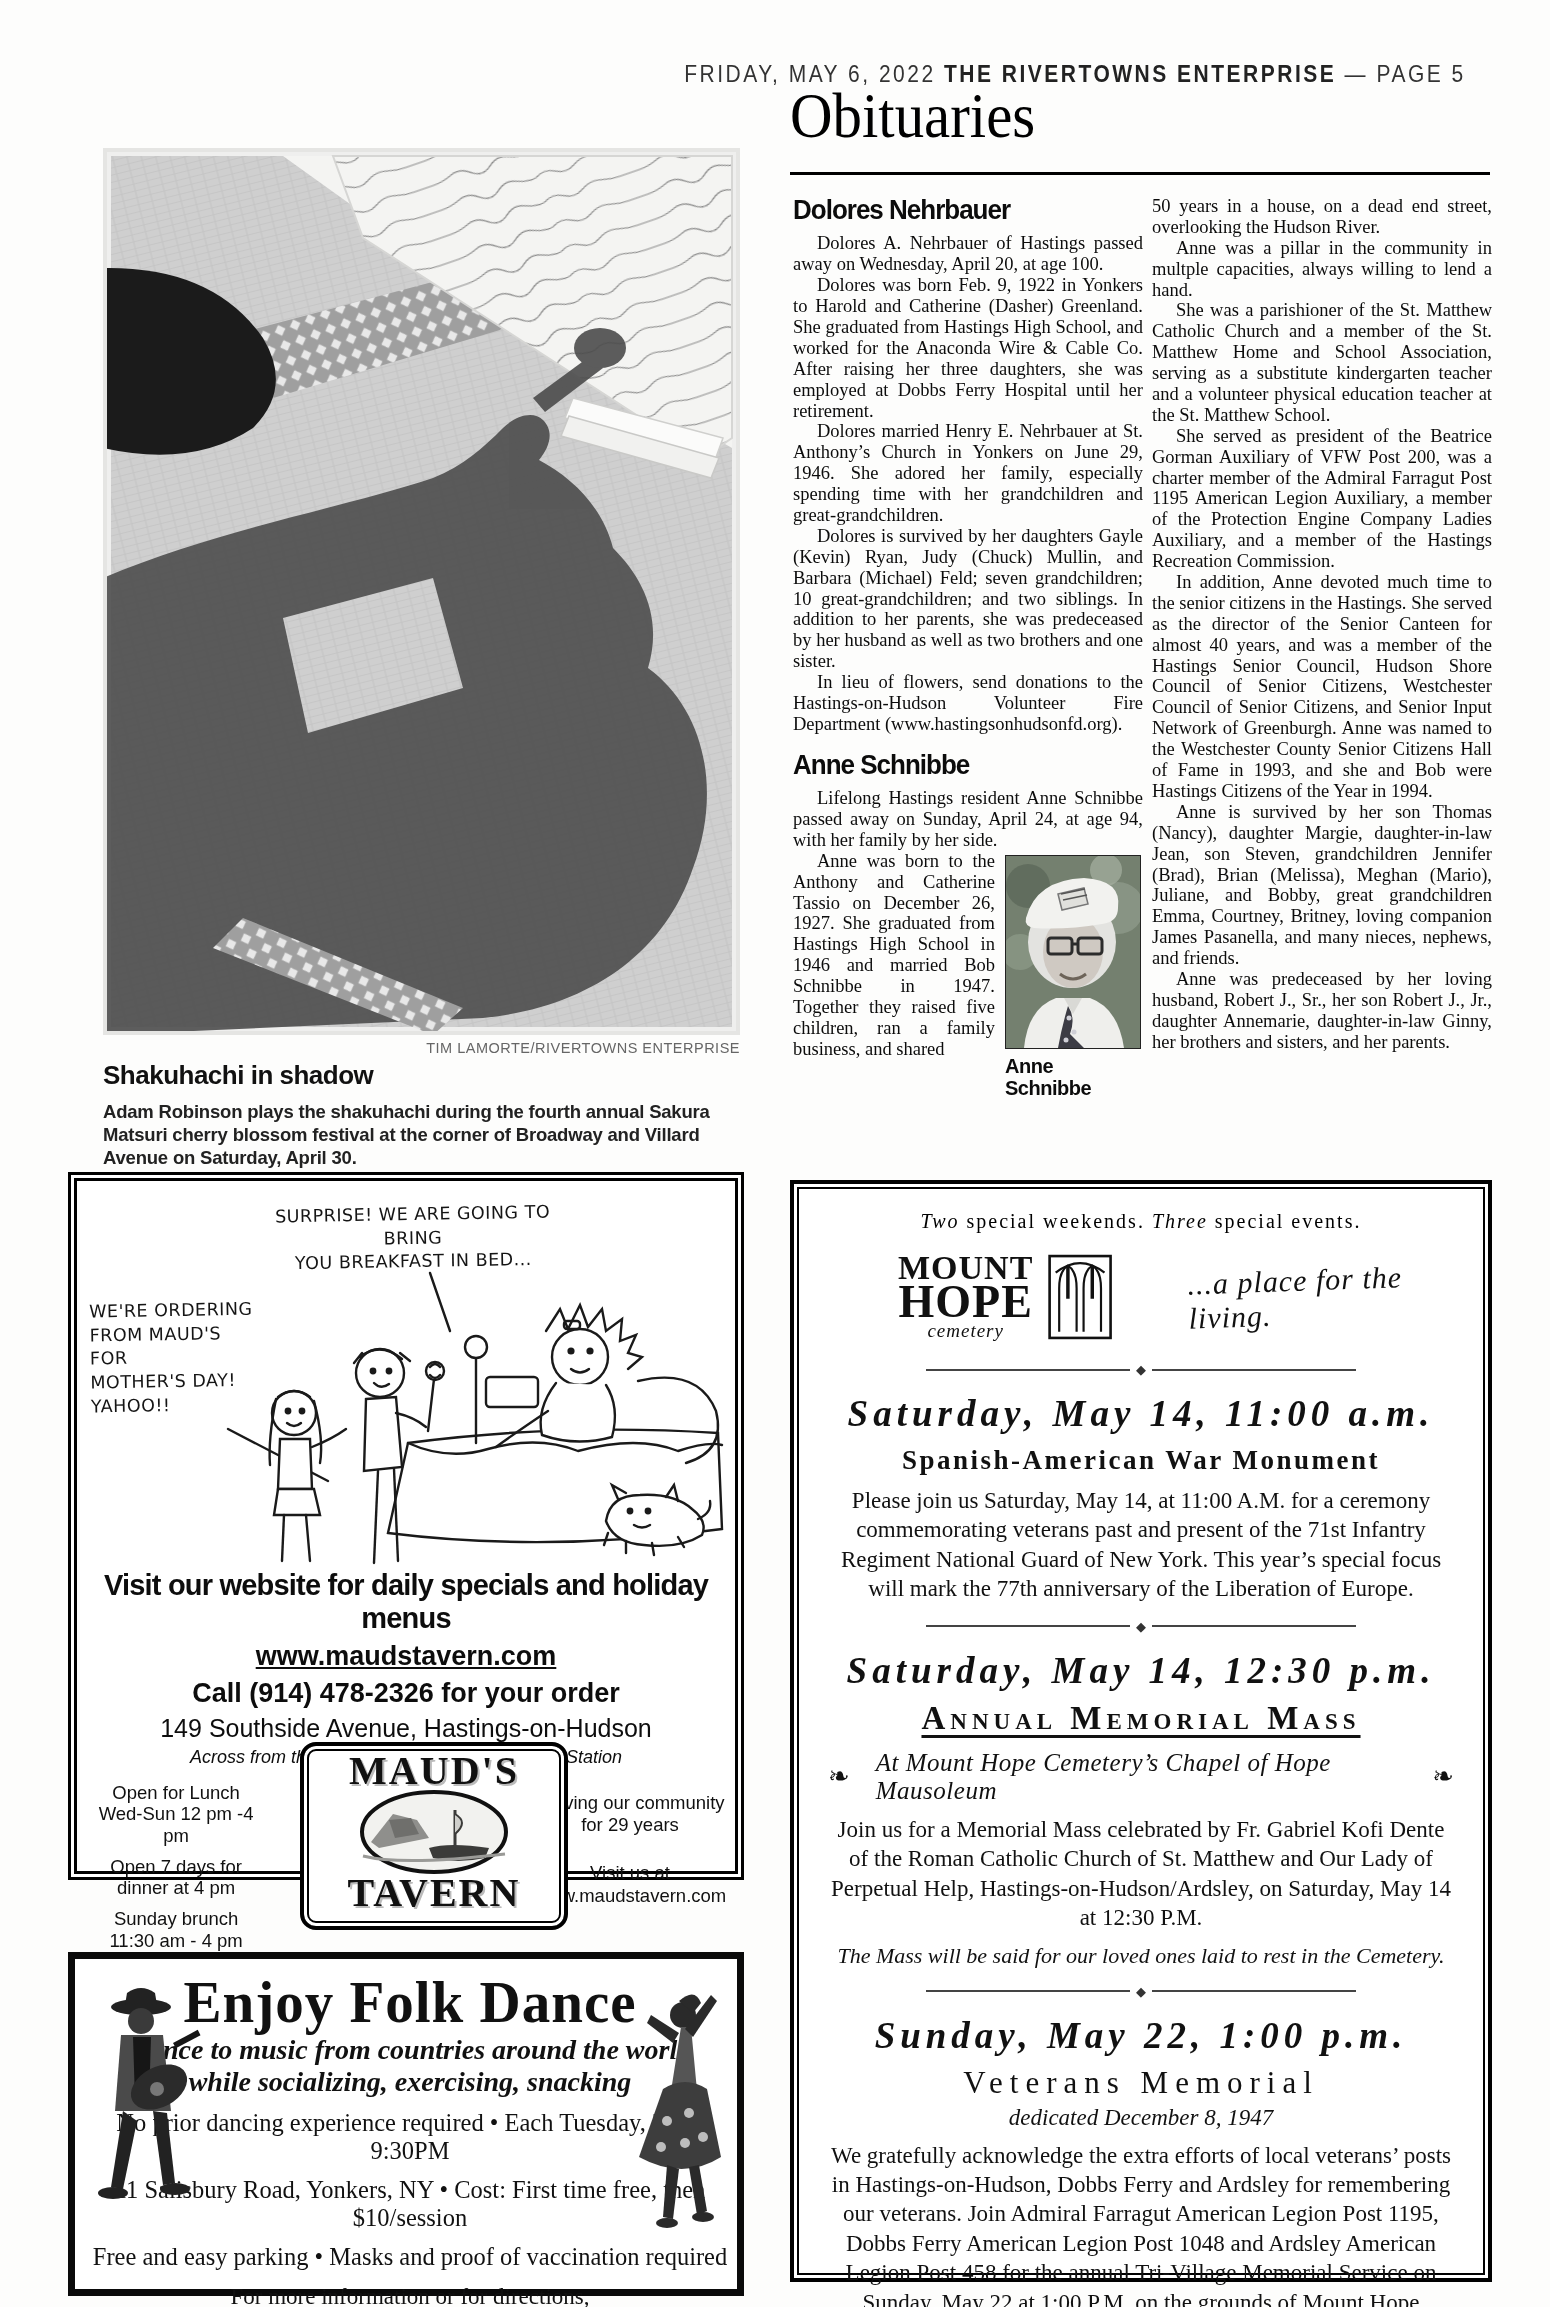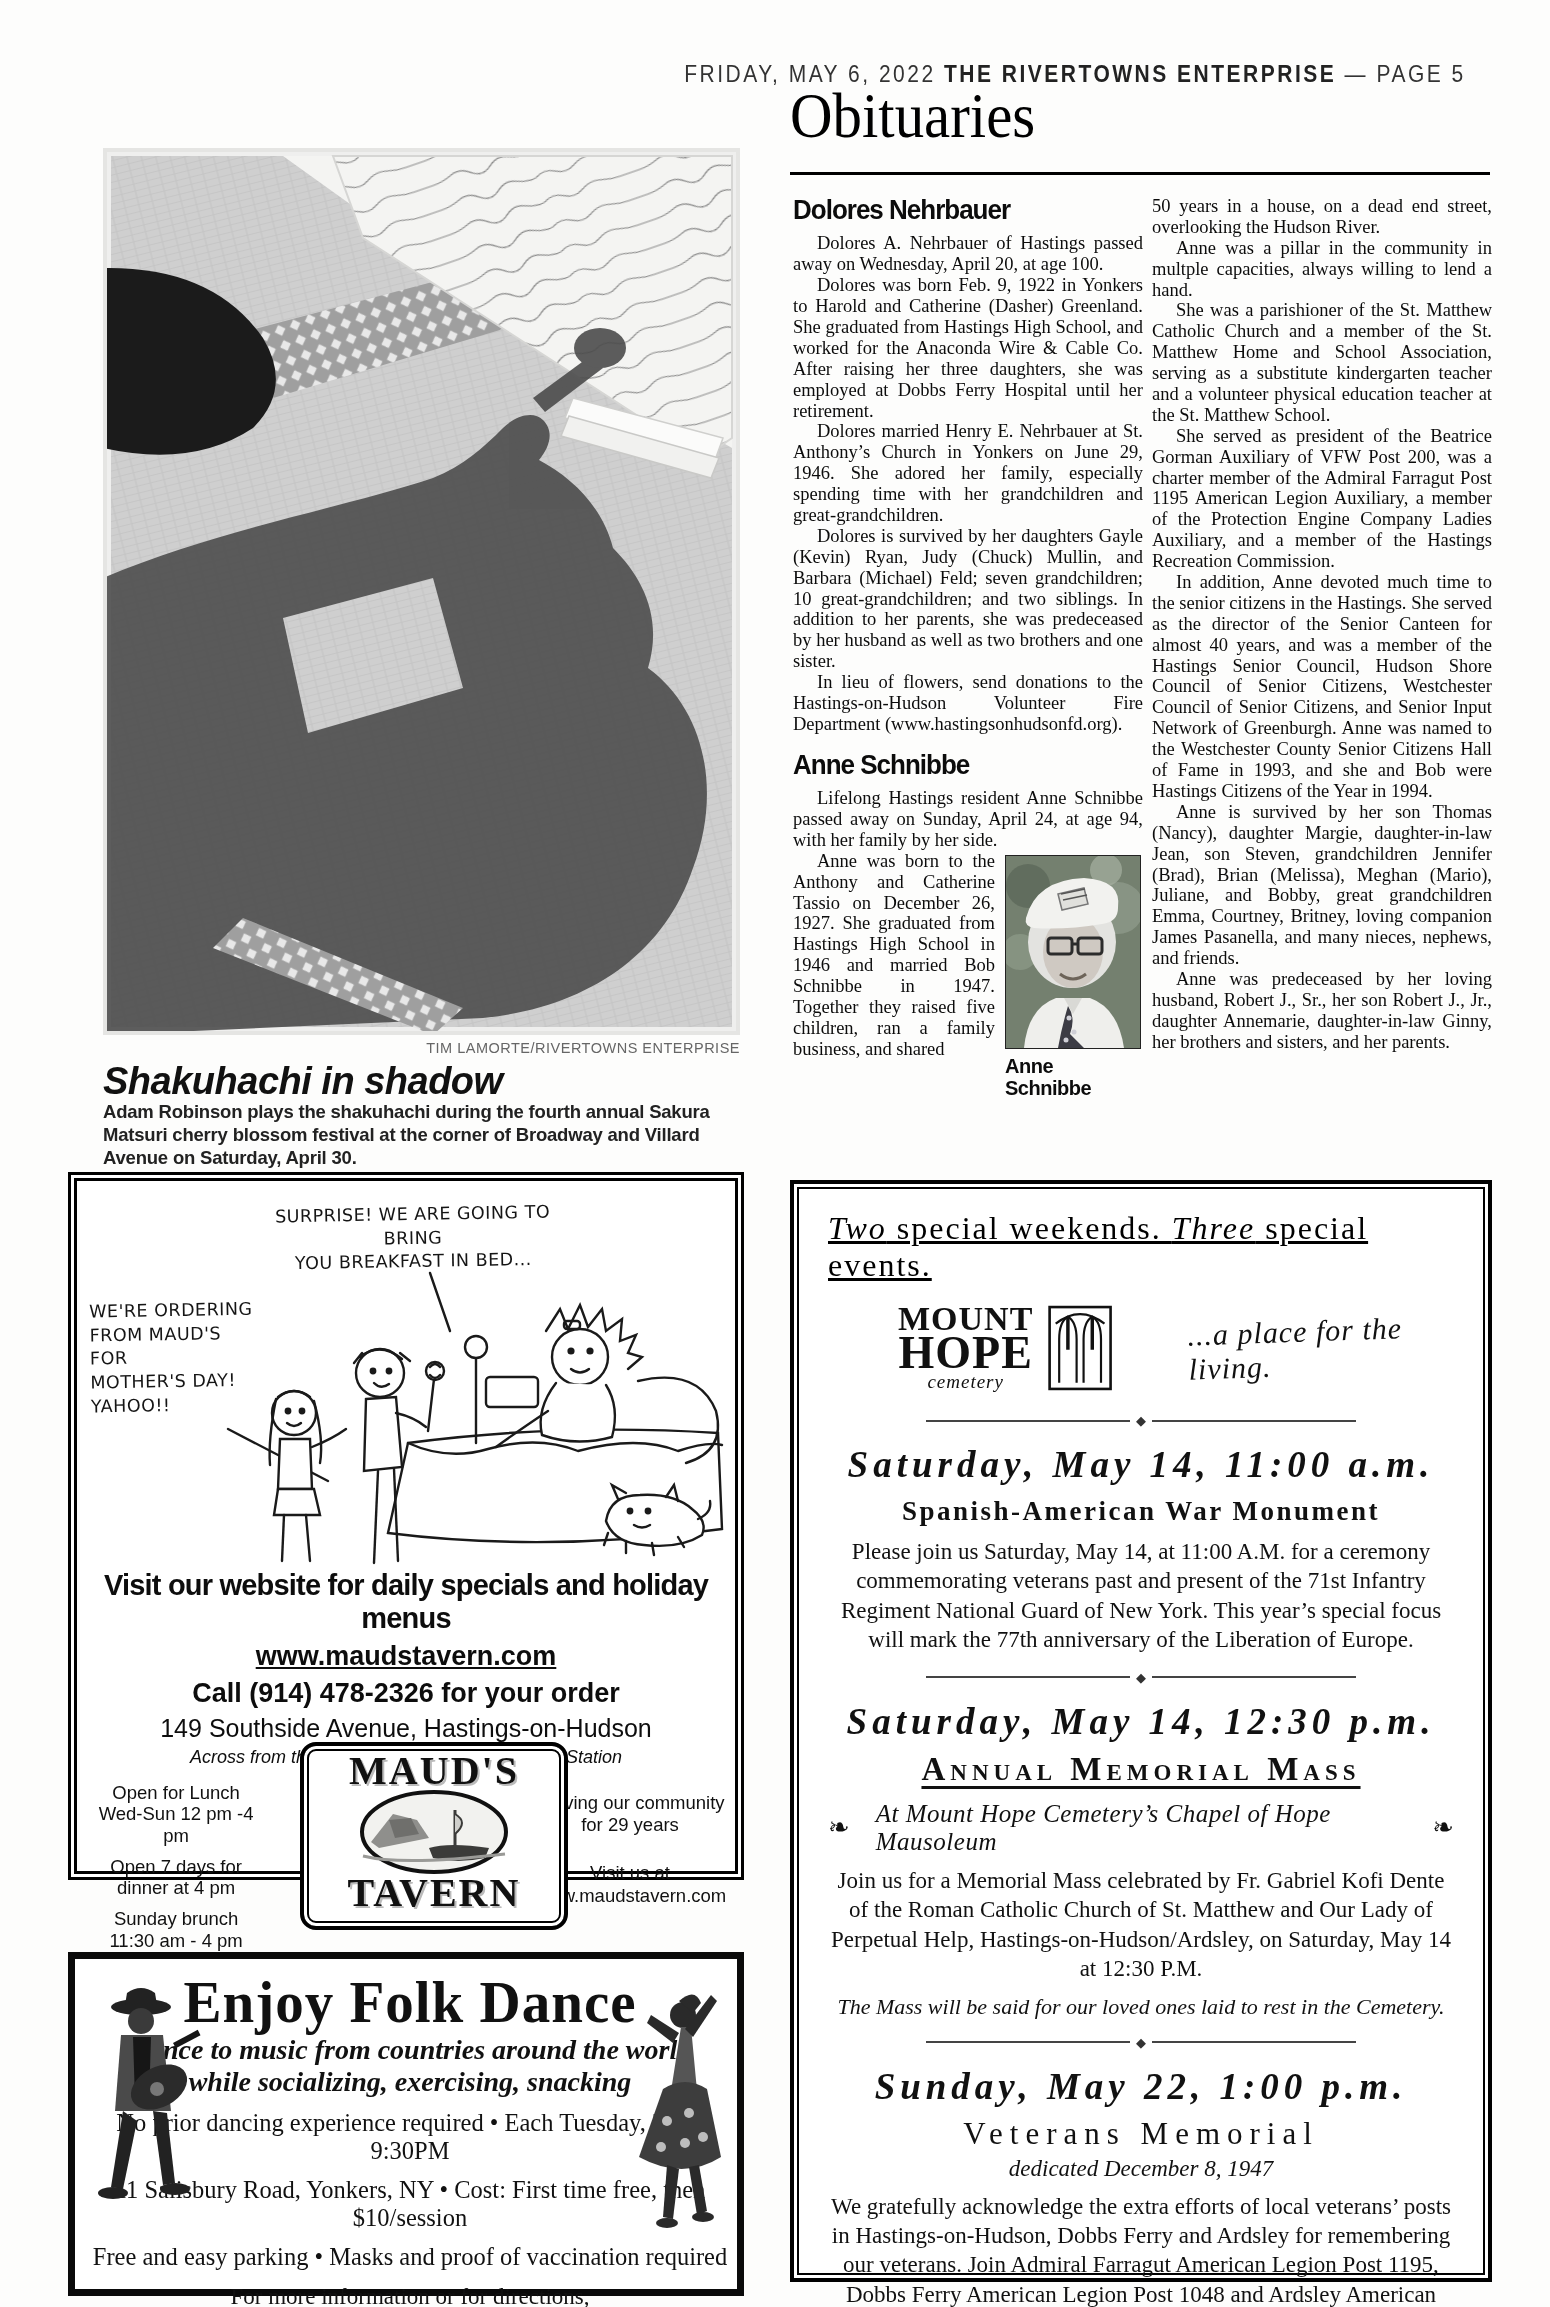--- a/index.html
+++ b/index.html
@@ -21,21 +21,21 @@
   .obit-name{font-family:"Liberation Sans",sans-serif;font-weight:bold;font-size:26px;letter-spacing:-1px;margin:0 0 8px 0;transform:scaleY(1.05);transform-origin:left;}
   .obit-name.second{margin-top:16px;}
   .obit-p{margin:0;text-indent:24px;}
   .portrait-wrap{float:right;width:138px;margin:4px 0 4px 10px;}
   .portrait{width:134px;height:192px;border:1px solid #222;background:#8a958a;display:block;}
   .portrait-cap{font-family:"Liberation Sans",sans-serif;font-weight:bold;font-size:20px;letter-spacing:-.5px;margin-top:6px;text-indent:0;}
 
   
   #main-photo{left:103px;top:148px;width:637px;height:887px;background:#e9e9e9;}
   #photo-credit{left:103px;top:1040px;width:637px;text-align:right;font-family:"Liberation Sans",sans-serif;font-size:14.5px;letter-spacing:.5px;color:#666;}
-  #photo-headline{left:103px;top:1060px;font-family:"Liberation Sans",sans-serif;font-weight:bold;font-size:38px;letter-spacing:-.5px;font-style:italic;}
+  #photo-headline{left:103px;top:1060px;font-family:"Liberation Sans",sans-serif;font-weight:bold;font-size:26px;letter-spacing:-.5px;}
   #photo-caption{left:103px;top:1100px;width:648px;font-family:"Liberation Sans",sans-serif;font-weight:bold;font-size:18.5px;line-height:1.25;color:#222;letter-spacing:-.2px;}
 
   
   .ad-box{box-sizing:border-box;background:#fff;}
   #mauds-ad{left:68px;top:1172px;width:676px;height:708px;border:9px double #000;}
   #folk-ad{left:68px;top:1952px;width:676px;height:344px;border:7px solid #0a0a0a;}
   #mh-ad{left:790px;top:1180px;width:702px;height:1102px;border:4px solid #000;box-shadow:inset 0 0 0 3px #fff,inset 0 0 0 5px #000;padding:26px 34px 18px 34px;display:flex;flex-direction:column;align-items:center;}
 
   
   #cartoon{position:relative;width:656px;height:386px;margin:0 auto;}
@@ -61,21 +61,21 @@
   #folk-inner{position:relative;height:100%;text-align:center;font-family:"Liberation Serif",serif;padding-left:8px;}
   #folk-title{font-size:57px;font-weight:bold;letter-spacing:1px;margin-top:10px;transform:scaleY(1.05);}
   .folk-sub{font-size:28px;font-weight:bold;font-style:italic;line-height:1.15;}
   .folk-line{font-size:24.5px;margin-top:11px;}
   .folk-line.small{font-size:23px;margin-top:10px;line-height:1.2;}
   .folk-art{position:absolute;top:12px;}
   #folk-guitar{left:8px;}
   #folk-dancer{right:6px;}
 
   
-  .mh-tagline{font-size:32px;letter-spacing:2px;color:#000;text-decoration:underline;}
+  .mh-tagline{font-size:20px;letter-spacing:2px;color:#000;}
   .mh-tagline .it{font-style:italic;}
   #mh-logo-row{display:flex;align-items:center;gap:14px;margin-top:14px;width:100%;justify-content:flex-start;padding-left:70px;box-sizing:border-box;}
   #mh-logo-name{text-align:center;font-family:"Liberation Serif",serif;font-weight:bold;line-height:.85;}
   #mh-logo-name .l1{font-size:34px;letter-spacing:1px;}
   #mh-logo-name .l2{font-size:46px;letter-spacing:1px;}
   #mh-logo-name .l3{font-weight:normal;font-size:19px;letter-spacing:1px;line-height:1;font-style:italic;}
   #mh-motto{font-style:italic;font-size:30px;letter-spacing:1px;margin-left:60px;transform:rotate(-2deg);font-family:"Liberation Serif",serif;}
   .mh-divider{display:flex;align-items:center;justify-content:center;width:430px;margin:16px auto 14px auto;}
   .mh-divider .ln{height:2px;background:#444;flex:1;}
   .mh-divider .dia{font-size:13px;color:#333;padding:0 6px;line-height:1;}

